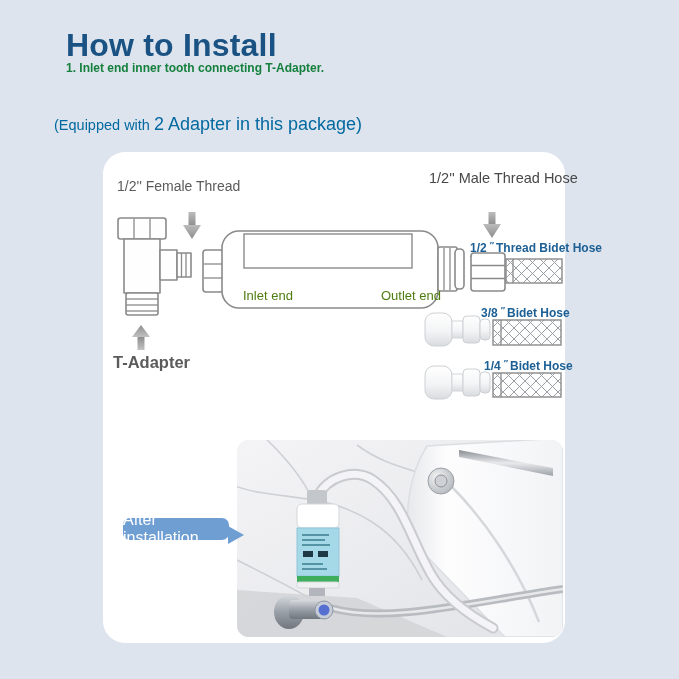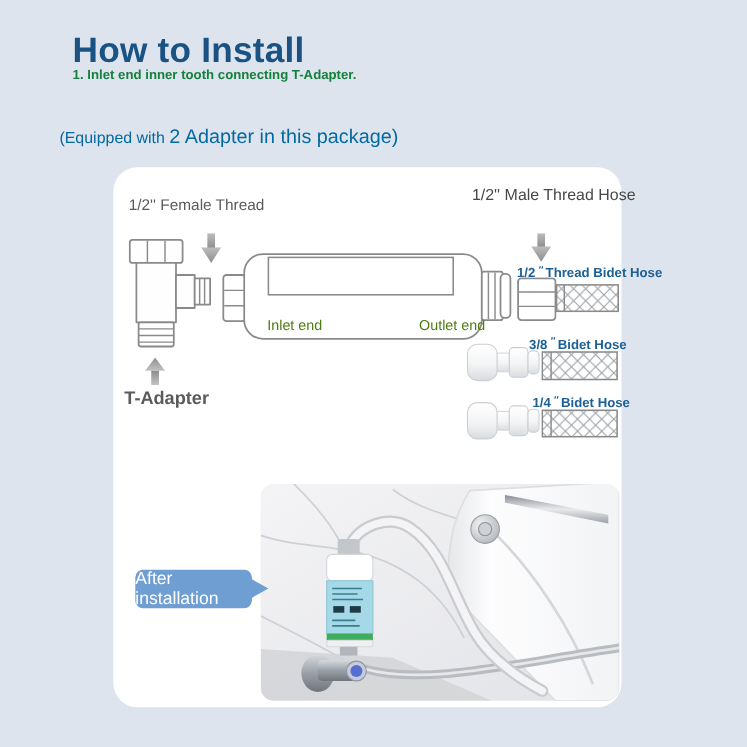--- a/index.html
+++ b/index.html
@@ -30,21 +30,21 @@
 
   .hose-label { position:absolute; font-size:12px; font-weight:bold; color:#1d6095; white-space:nowrap; }
   .hose-label .hsize.u { border-bottom:1.5px solid #1d6095; padding-bottom:1px; }
   .hose-label .hmark { font-size:9px; vertical-align:4px; margin:0 2px 0 3px; }
 
   
   .photo { position:absolute; left:237px; top:440px; width:326px; height:197px;
            border-radius:12px; overflow:hidden; background:#ececee; }
 
   
-  .callout { position:absolute; left:123px; top:518px; width:106px; height:35px;
+  .callout { position:absolute; left:123px; top:518px; width:106px; height:22px;
              background:#6f9ed3; border-radius:7px; color:#ffffff; font-size:16px;
              display:flex; align-items:center; justify-content:center; z-index:5; }
   .callout-tip { position:absolute; left:228px; top:526px; width:0; height:0; z-index:5;
              border-left:16px solid #6f9ed3; border-top:9px solid transparent; border-bottom:9px solid transparent; }
 </style>
 </head>
 <body>
 
 <div class="page">
 

